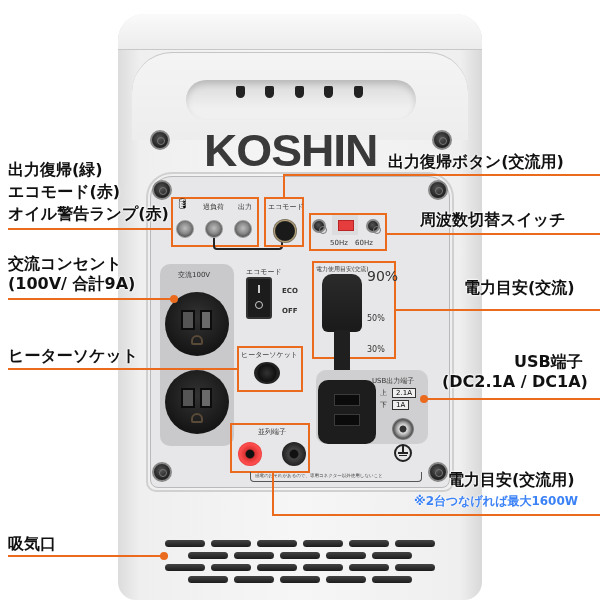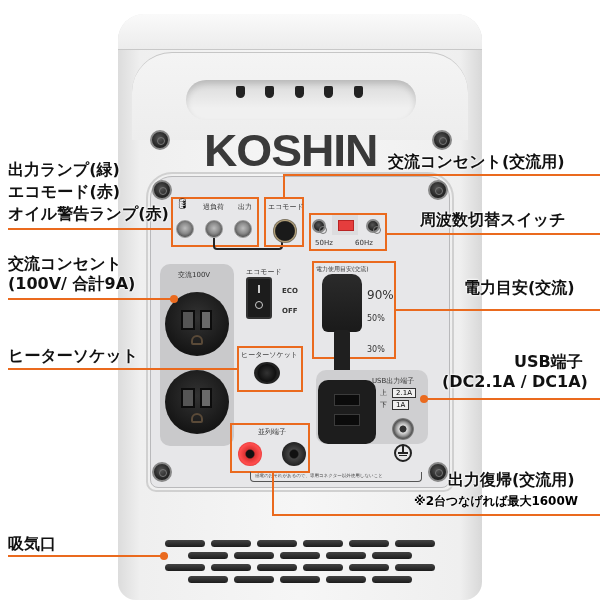--- a/index.html
+++ b/index.html
@@ -139,21 +139,21 @@
 
   
   .obox { border: 2px solid #ea6a1e; }
   .oline { background: #ea6a1e; }
   .odot { width: 8px; height: 8px; border-radius: 50%; background: #ea6a1e; }
 
   .callout {
     font-weight: bold; font-size: 16px; color: #111; line-height: 20px; white-space: nowrap;
     text-shadow: 0 0 2px #fff, 0 0 2px #fff, 0 0 3px #fff;
   }
-  .callout-sm { font-size: 12px; font-weight: bold; color: #000000; white-space: nowrap; text-shadow: 0 0 2px #fff, 0 0 2px #fff; }
+  .callout-sm { font-size: 12px; font-weight: bold; color: #3b82f6; white-space: nowrap; text-shadow: 0 0 2px #fff, 0 0 2px #fff; }
 </style>
 </head>
 <body>
 
 <div class="abs gen-body"></div>
 <div class="abs gen-top-rim"></div>
 <div class="abs handle-frame"></div>
 <div class="abs handle-slot"></div>
 <div class="abs handle-hole" style="left:236px"></div>
 <div class="abs handle-hole" style="left:265px"></div>
@@ -185,21 +185,21 @@
 
 <div class="abs obox" style="left:264px; top:197px; width:40px; height:50px"></div>
 <div class="abs small-label" style="left:268px; top:202px">エコモード</div>
 <div class="abs reset-btn" style="left:273px; top:219px"></div>
 
 <div class="abs obox" style="left:309px; top:213px; width:78px; height:38px"></div>
 <div class="abs screw" style="left:312px; top:219px; width:14px; height:14px"></div>
 <div class="abs freq-switch-bg" style="left:332px; top:215px; width:26px; height:20px"></div>
 <div class="abs freq-switch" style="left:338px; top:220px"></div>
 <div class="abs screw" style="left:366px; top:219px; width:14px; height:14px"></div>
-<div class="abs small-label" style="left:315px; top:239px">50Hz</div>
+<div class="abs small-label" style="left:330px; top:239px">50Hz</div>
 <div class="abs small-label" style="left:355px; top:239px">60Hz</div>
 
 <div class="abs outlet-zone"></div>
 <div class="abs small-label" style="left:178px; top:270px">交流100V</div>
 <div class="abs small-label" style="left:184px; top:292px">合計9A</div>
 <div class="abs outlet" style="left:165px; top:292px">
   <div class="slot-l"></div>
     <div class="slot-r"></div>
     <div class="ground"></div>
 </div>
@@ -214,21 +214,21 @@
   <div style="position:absolute; left:10px; top:6px; width:2px; height:8px; background:#ccc"></div>
   <div style="position:absolute; left:7px; top:22px; width:8px; height:8px; border:1px solid #ccc; border-radius:50%"></div>
 </div>
 <div class="abs small-label" style="left:282px; top:287px; font-weight:bold">ECO</div>
 <div class="abs small-label" style="left:282px; top:307px; font-weight:bold">OFF</div>
 
 <div class="abs obox" style="left:312px; top:261px; width:84px; height:98px"></div>
 <div class="abs small-label" style="left:316px; top:265px; font-size:6px">電力使用目安(交流)</div>
 <div class="abs meter-cover"></div>
 <div class="abs meter-strap"></div>
-<div class="abs small-label" style="left:367px; top:288px; font-size:12px">90%</div>
+<div class="abs small-label" style="left:367px; top:268px; font-size:14px">90%</div>
 <div class="abs small-label" style="left:367px; top:314px; font-size:8px">50%</div>
 <div class="abs small-label" style="left:367px; top:345px; font-size:8px">30%</div>
 
 <div class="abs obox" style="left:237px; top:346px; width:66px; height:46px"></div>
 <div class="abs small-label" style="left:241px; top:350px">ヒーターソケット</div>
 <div class="abs" style="left:254px; top:362px; width:26px; height:22px; border-radius:50%; background:radial-gradient(circle,#333 0%,#111 60%,#444 100%); border:2px solid #222"></div>
 
 <div class="abs usb-zone"></div>
 <div class="abs usb-cover"></div>
 <div class="abs usb-port" style="left:334px; top:394px"></div>
@@ -293,32 +293,32 @@
 
 <div class="abs oline" style="left:424px; top:398px; width:176px; height:2px"></div>
 <div class="abs odot" style="left:420px; top:395px"></div>
 
 <div class="abs oline" style="left:272px; top:472px; width:2px; height:44px"></div>
 <div class="abs oline" style="left:272px; top:514px; width:328px; height:2px"></div>
 
 <div class="abs oline" style="left:8px; top:555px; width:160px; height:2px"></div>
 <div class="abs odot" style="left:160px; top:552px"></div>
 
-<div class="abs callout" style="left:8px; top:160px">出力ランプ(緑)</div>
+<div class="abs callout" style="left:8px; top:160px">出力復帰(緑)</div>
 <div class="abs callout" style="left:8px; top:182px">エコモード(赤)</div>
 <div class="abs callout" style="left:8px; top:204px">オイル警告ランプ(赤)</div>
 
-<div class="abs callout" style="left:388px; top:152px">交流コンセント(交流用)</div>
+<div class="abs callout" style="left:388px; top:152px">出力復帰ボタン(交流用)</div>
 <div class="abs callout" style="left:420px; top:210px">周波数切替スイッチ</div>
 
 <div class="abs callout" style="left:8px; top:254px">交流コンセント</div>
 <div class="abs callout" style="left:8px; top:274px">(100V/ 合計9A)</div>
 
 <div class="abs callout" style="left:464px; top:278px">電力目安(交流)</div>
 <div class="abs callout" style="left:8px; top:346px">ヒーターソケット</div>
 
 <div class="abs callout" style="left:514px; top:352px">USB端子</div>
 <div class="abs callout" style="left:442px; top:372px">(DC2.1A / DC1A)</div>
 
-<div class="abs callout" style="left:448px; top:470px">出力復帰(交流用)</div>
+<div class="abs callout" style="left:448px; top:470px">電力目安(交流用)</div>
 <div class="abs callout-sm" style="left:414px; top:493px">※2台つなげれば最大1600W</div>
 
 <div class="abs callout" style="left:8px; top:534px">吸気口</div>
 
 </body></html>

